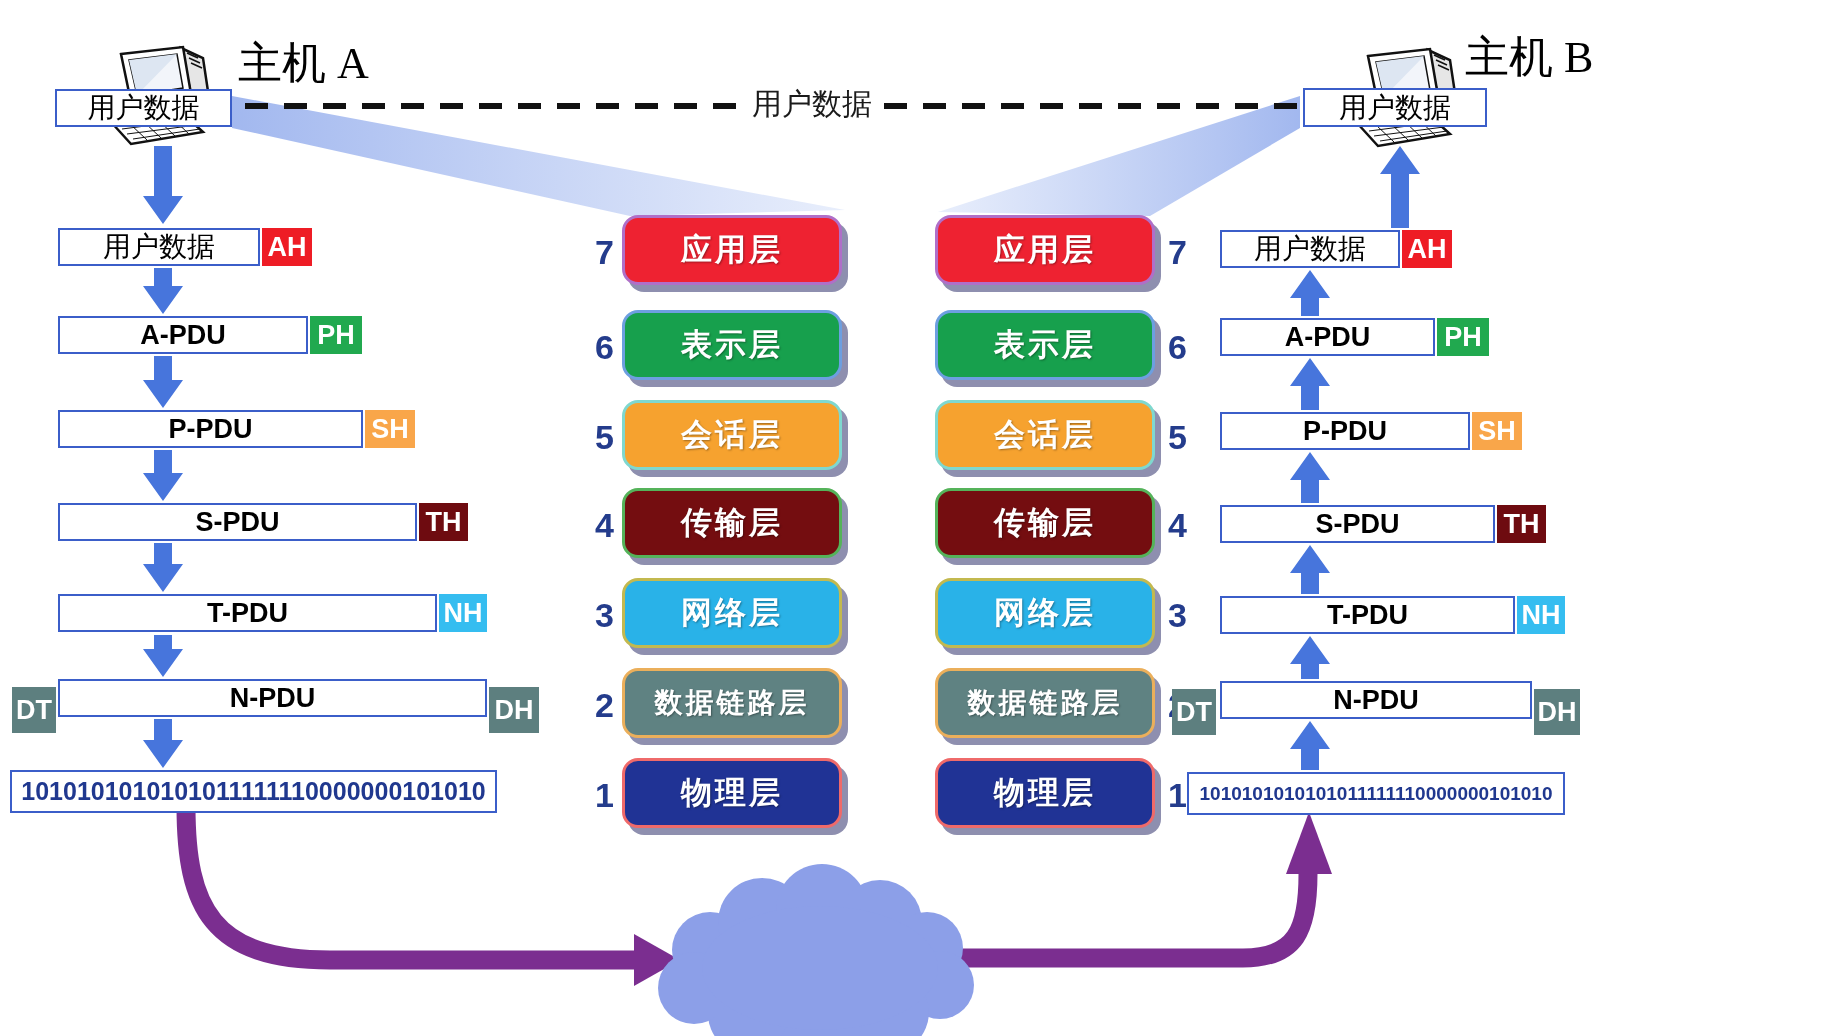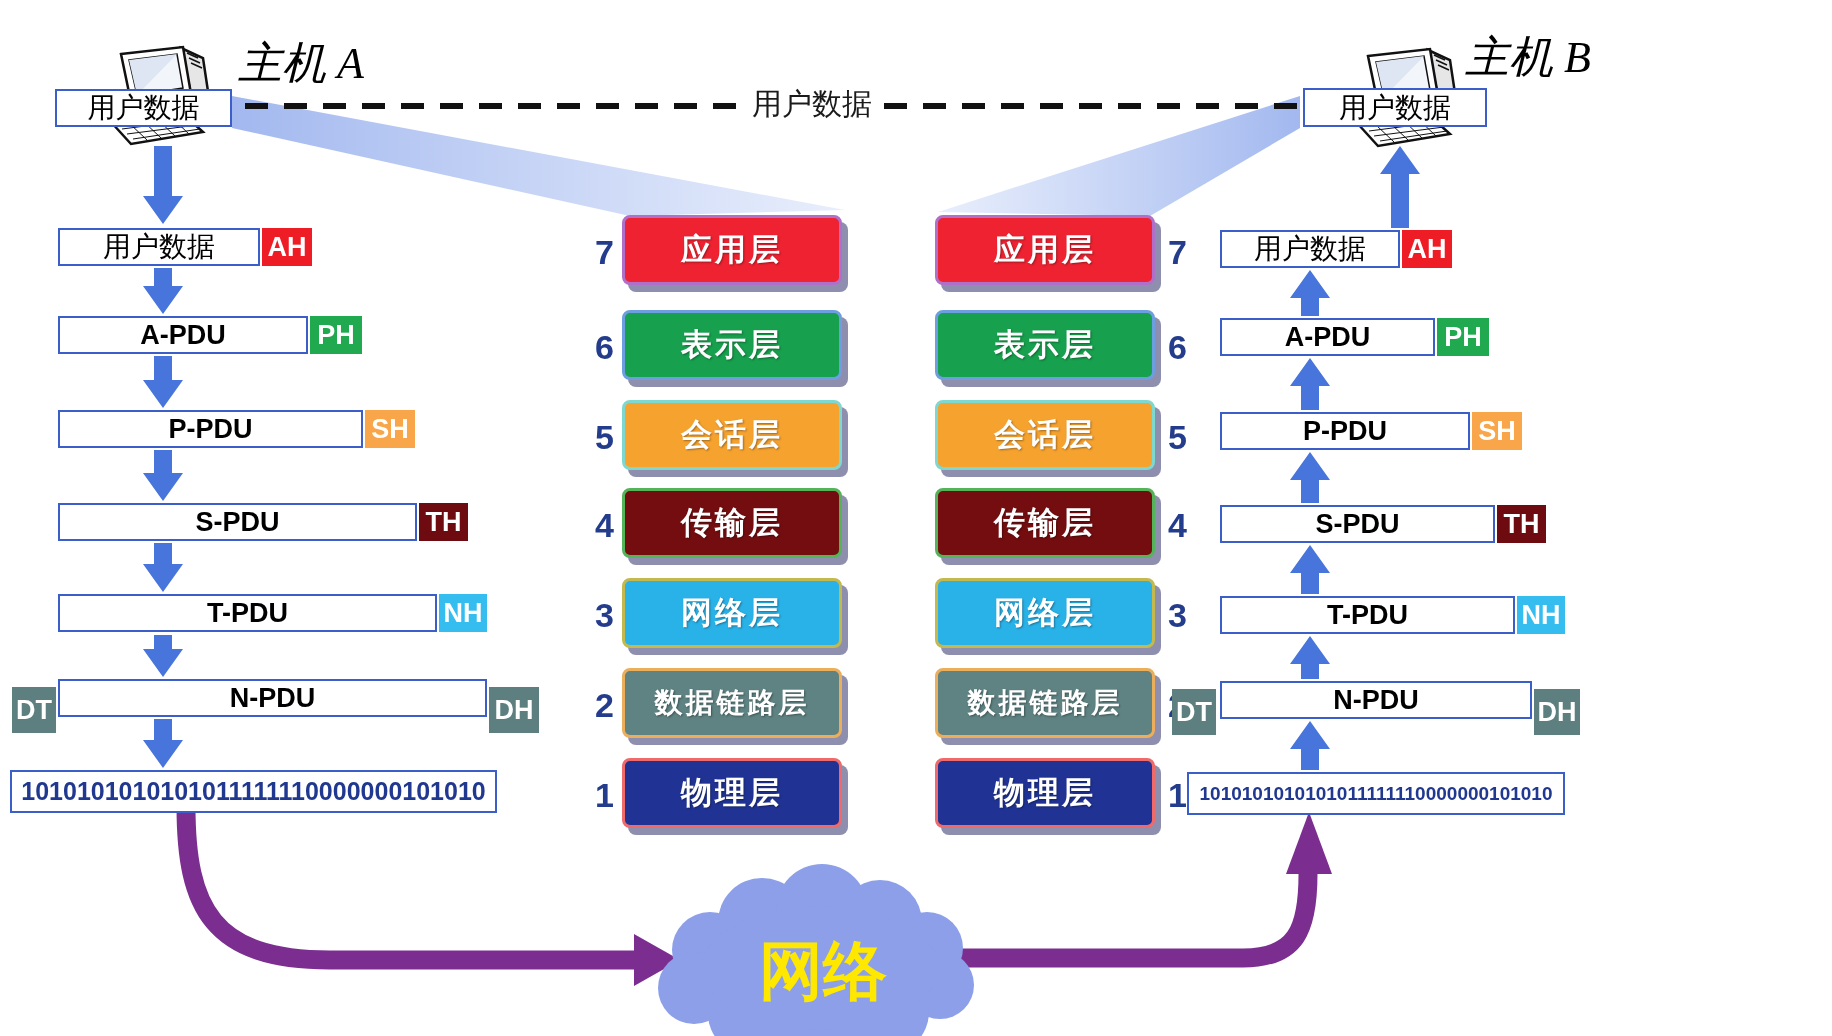--- a/index.html
+++ b/index.html
@@ -11,26 +11,26 @@
           font-weight:bold;font-size:27px;color:#000;}
   .cnbox{font-family:"Liberation Serif", serif;font-weight:400;font-size:28px;}
   .tag{position:absolute;height:38px;display:flex;align-items:center;justify-content:center;
        color:#ffffff;font-weight:bold;font-size:27px;box-sizing:border-box;}
   .tagtall{height:46px;margin-top:12px;}
   .binbox{position:absolute;height:43px;background:#ffffff;border:2px solid #3B5EC9;
           box-sizing:border-box;display:flex;align-items:center;justify-content:center;
           font-weight:bold;color:#20388F;}
   .bin-left{font-size:25px;letter-spacing:0px;}
   .bin-right{font-size:19px;letter-spacing:0px;}
-  .osibox{position:absolute;width:220px;height:70px;border-radius:8px;border:3px solid #888;
+  .osibox{position:absolute;width:220px;height:70px;border-radius:16px;border:3px solid #888;
           box-sizing:border-box;display:flex;align-items:center;justify-content:center;
           color:#fff;font-weight:bold;font-size:31px;letter-spacing:3px;
           box-shadow:6px 7px 0 rgba(30,32,95,.5);text-shadow:1px 1px 2px rgba(0,0,0,.35);}
   .lnum{position:absolute;width:42px;font-weight:bold;font-size:34px;color:#243C8C;}
-  .host-label{position:absolute;font-family:"Liberation Serif", serif;font-size:44px;color:#000;font-style:italic;}
+  .host-label{position:absolute;font-family:"Liberation Serif", serif;font-size:44px;color:#000;}
   .center-label{position:absolute;font-family:"Liberation Serif", serif;font-size:30px;color:#1a1a1a;}
   .cloud-label{position:absolute;left:728px;top:928px;width:190px;text-align:center;
                font-family:"Liberation Serif", serif;font-weight:bold;font-size:64px;}
 </style>
 </head>
 <body>
 
 <div id="canvas">
 
   <svg id="underlay" viewBox="0 0 1832 1036">
@@ -243,15 +243,14 @@
   <div class="tag" style="left: 1517px; top: 596px; width: 48px; background: rgb(53, 189, 240);">NH</div>
 
   <div class="tag tagtall" style="left: 1172px; top: 677px; width: 44px; background: rgb(93, 127, 127);">DT</div>
   <div class="pdubox" style="left:1220px;top:681px;width:312px;">
     <span>N-PDU</span>
     </div>
   <div class="tag tagtall" style="left: 1534px; top: 677px; width: 46px; background: rgb(93, 127, 127);">DH</div>
 
   <div class="binbox bin-right" style="left:1187px;top:772px;width:378px;">1010101010101011111110000000101010</div>
 
-  <div class="cloud-label" style="color: rgb(255, 232, 0);">网络</div>
 
 </div>
 
 </body></html>

